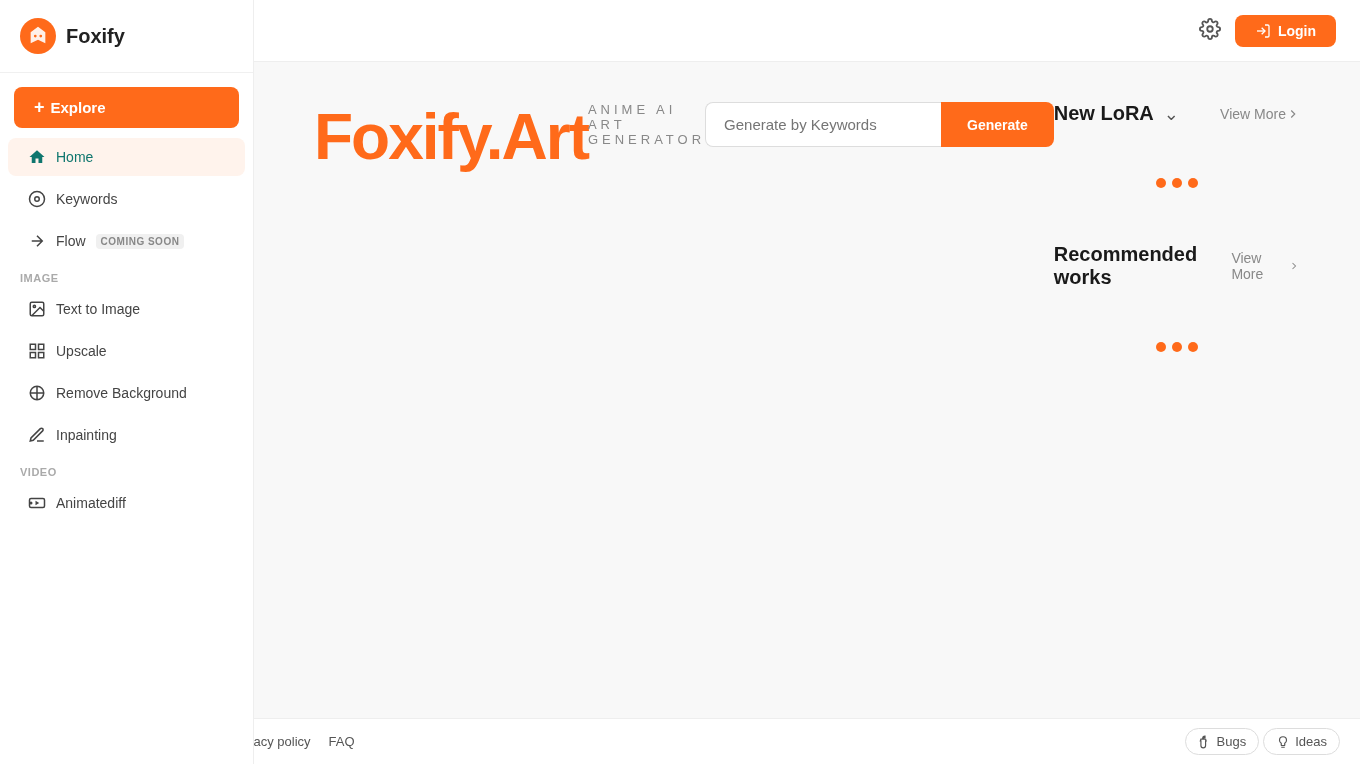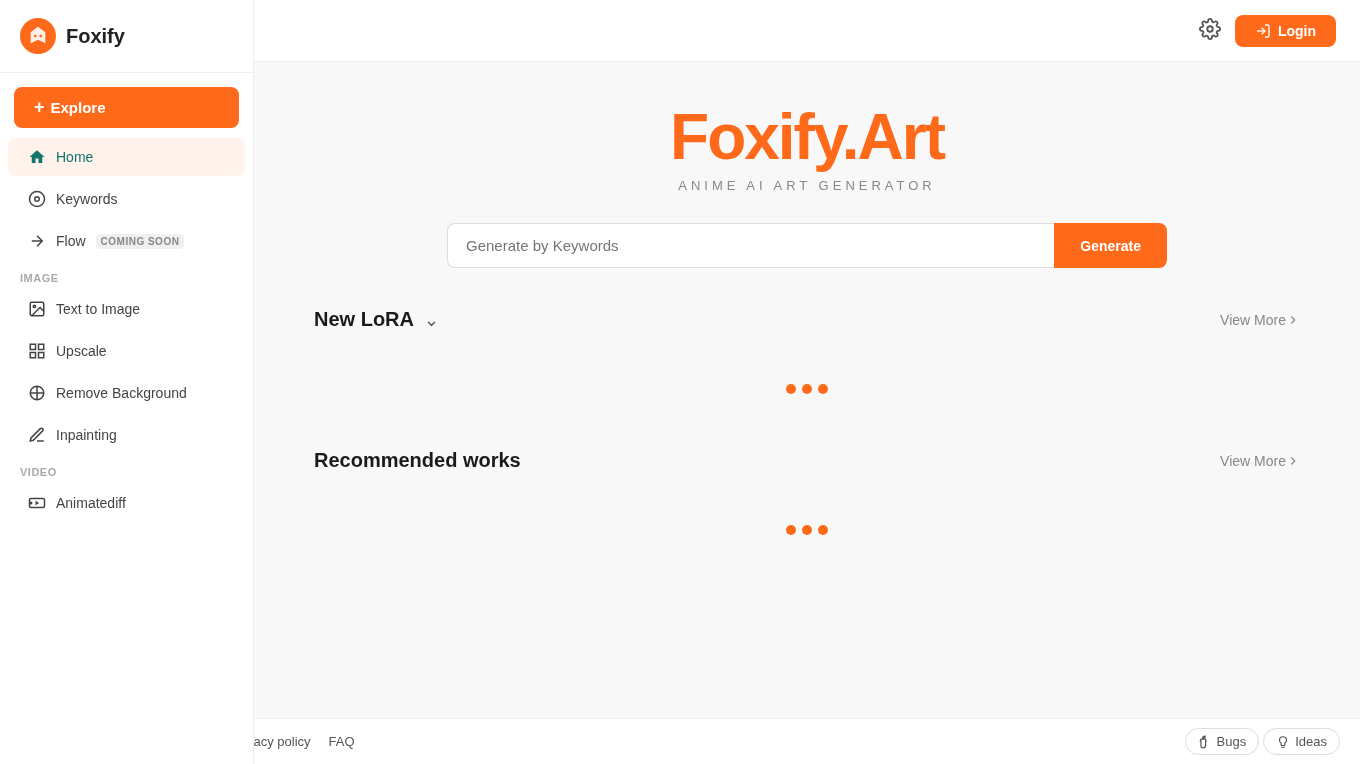--- a/index.html
+++ b/index.html
@@ -65,22 +65,22 @@
     .login-btn {
       display: flex; align-items: center; gap: 7px;
       padding: 8px 20px; border-radius: 8px;
       background: #ff6a1a; color: #fff; border: none;
       font-size: 14px; font-weight: 600; cursor: pointer;
     }
 
     
     .main-content {
       margin-left: 254px; margin-top: 62px;
-      flex: 1; display: flex; flex-direction: column;
-      align-items: center;
+      flex: 1; display: flex; flex-direction: row;
+      align-items: flex-start;
       padding: 40px 60px 80px;
       min-height: calc(764px - 62px);
     }
 
     .brand-title {
       font-size: 64px; font-weight: 800; letter-spacing: -2px;
       color: #1a1a1a; line-height: 1.1; text-align: center;
       margin-bottom: 6px;
     }
     .brand-title span { color: #ff6a1a; }

